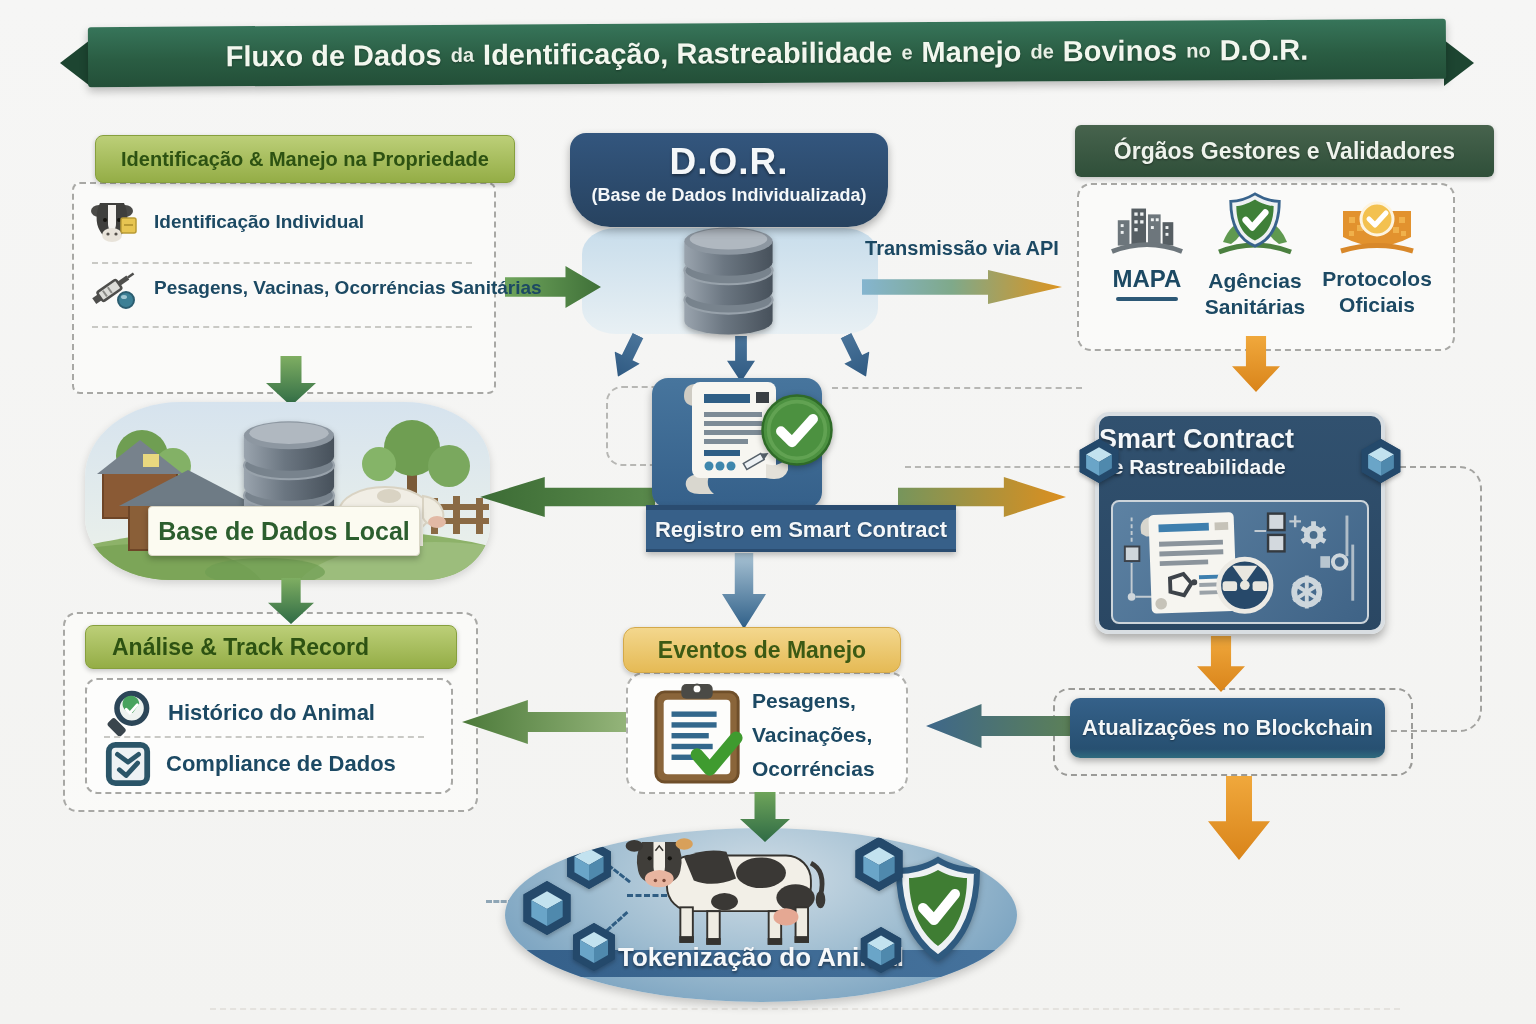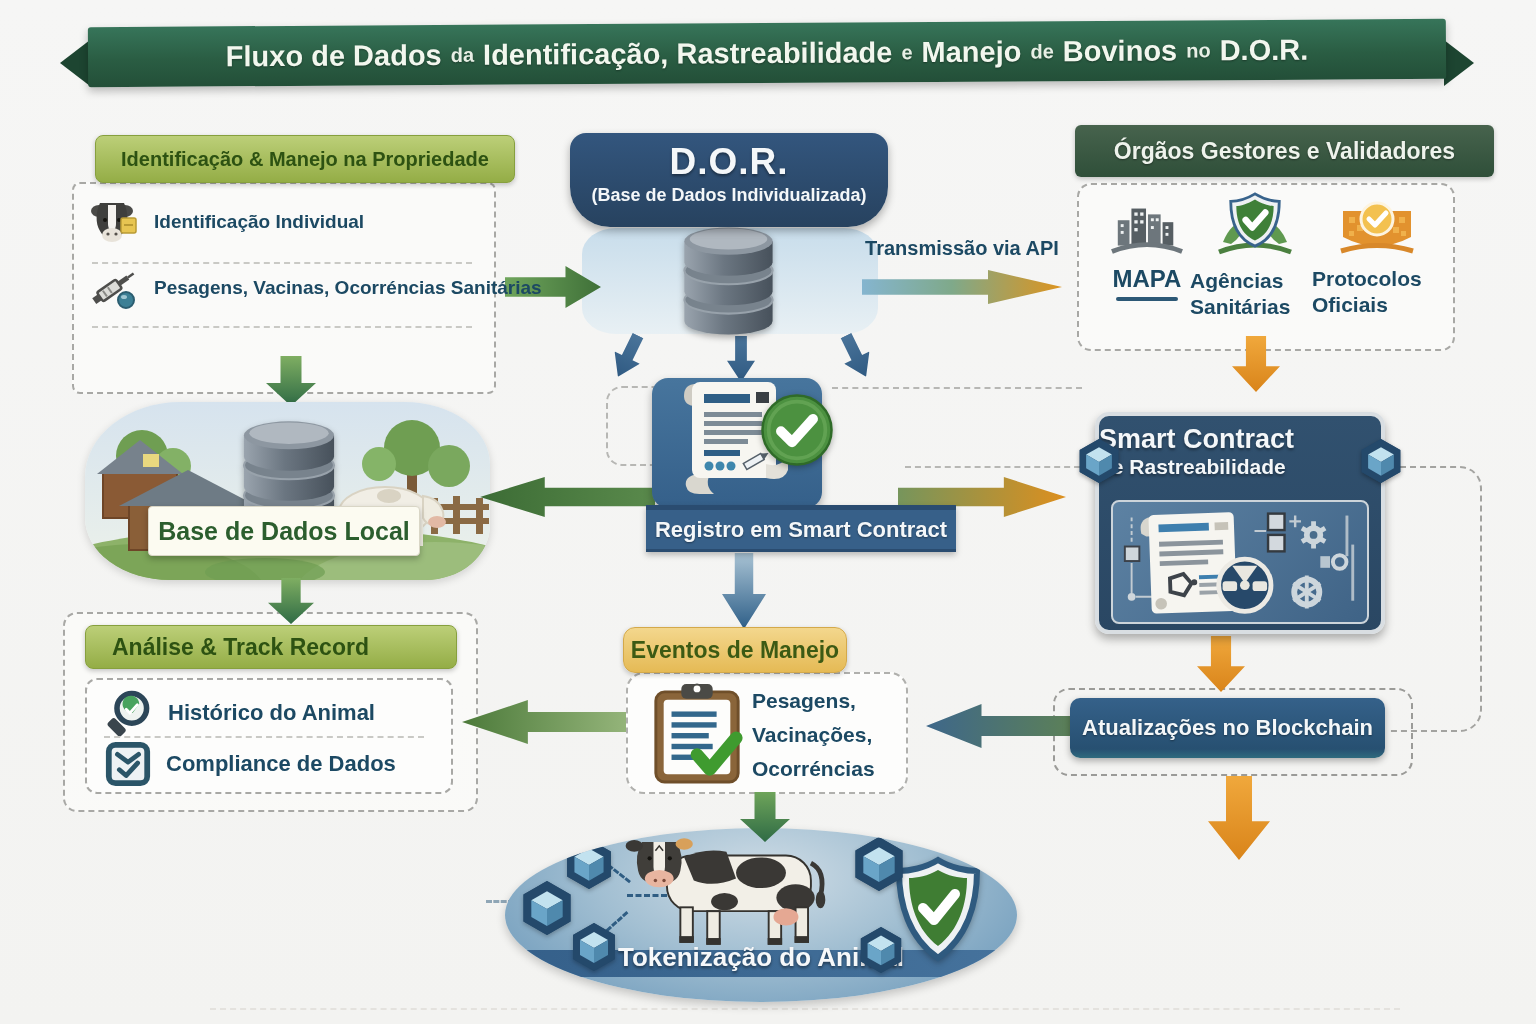--- a/index.html
+++ b/index.html
@@ -81,21 +81,21 @@
     background:radial-gradient(ellipse at 50% 28%, #d0dde6 0%, #a2bfd2 45%, #6493b6 100%); box-shadow:0 4px 10px rgba(0,0,0,.2); }
   .tok-band { position:absolute; left:16px; top:122px; width:478px; height:27px; background:linear-gradient(90deg,#35608a,#45729c); border-radius:3px; z-index:5; }
   .tok-label { position:absolute; left:0; top:114px; width:100%; text-align:center; color:#f6f8fa; font-size:26px; z-index:8; text-shadow:0 2px 3px rgba(0,0,0,.45); }
   .hex { position:absolute; z-index:9; filter:drop-shadow(0 2px 2px rgba(0,0,0,.25)); }
   .tok-cow { position:absolute; left:112px; top:4px; width:240px; height:118px; z-index:7; }
   .tok-shield { position:absolute; left:388px; top:28px; width:90px; height:108px; z-index:8; filter:drop-shadow(0 2px 3px rgba(0,0,0,.3)); }
   .tok-dash { position:absolute; border-top:3px dashed #2f5d83; z-index:6; }
 
   
   .vitem { position:absolute; width:130px; display:flex; flex-direction:column; align-items:center; z-index:4; }
-  .vlabel { font-size:21px; text-align:left; line-height:26px; margin-top:6px; }
+  .vlabel { font-size:21px; text-align:center; line-height:26px; margin-top:6px; }
   .mapa-underline { width:62px; height:4px; background:#2c5876; border-radius:2px; margin-top:5px; }
 
   
   .sc-box { position:absolute; left:1095px; top:412px; width:290px; height:222px; z-index:5;
     background:linear-gradient(180deg,#31516f 0%,#2a4763 100%); border:4px solid #d9dee2; border-radius:14px;
     box-shadow:0 5px 10px rgba(0,0,0,.3); color:#f4f7f9; text-align:left; }
   .sc-title { font-size:27px; margin-top:8px; text-shadow:0 2px 3px rgba(0,0,0,.4); }
   .sc-sub { font-size:21px; text-shadow:0 2px 3px rgba(0,0,0,.4); }
   .sc-panel { position:absolute; left:12px; top:84px; width:258px; height:124px;
     background:linear-gradient(135deg,#5d82a3 0%,#3f6386 100%); border:2px solid #ccd4da; border-radius:8px; overflow:hidden; }
@@ -391,21 +391,21 @@
       <polygon points="102,84 109,87.5 102,91" fill="#55606a"></polygon>
     </g>
   </svg>
   <svg class="reg-check">
       <use href="#check-circle"></use>
     </svg>
   <div class="reg-banner">Registro em Smart Contract</div>
 
   <div class="ar ar-down g-blue-d" style="left:722px; top:553px; width:44px; height:76px;"></div>
 
-  <div class="hdr hdr-yellow" style="left:623px; top:627px; width:224px; height:46px; font-size:23px;">Eventos de Manejo</div>
+  <div class="hdr hdr-yellow" style="left:623px; top:627px; width:278px; height:46px; font-size:23px;">Eventos de Manejo</div>
   <div class="ev-box"></div>
   <svg class="clipboard" viewBox="0 0 100 106">
     <rect x="8" y="10" width="84" height="92" rx="9" fill="#8a653a" stroke="#6f4f2a" stroke-width="3"></rect>
     <rect x="16" y="18" width="68" height="76" rx="4" fill="#fdfdfb"></rect>
     <rect x="34" y="2" width="32" height="15" rx="5" fill="#4a4a46"></rect>
     <circle cx="50" cy="7" r="4.5" fill="#fdfdfb" stroke="#4a4a46" stroke-width="2"></circle>
     <rect x="24" y="30" width="46" height="5.5" fill="#33688c"></rect>
     <rect x="24" y="41" width="46" height="5.5" fill="#33688c"></rect>
     <rect x="24" y="52" width="38" height="5.5" fill="#33688c"></rect>
     <rect x="24" y="63" width="42" height="5.5" fill="#33688c"></rect>

